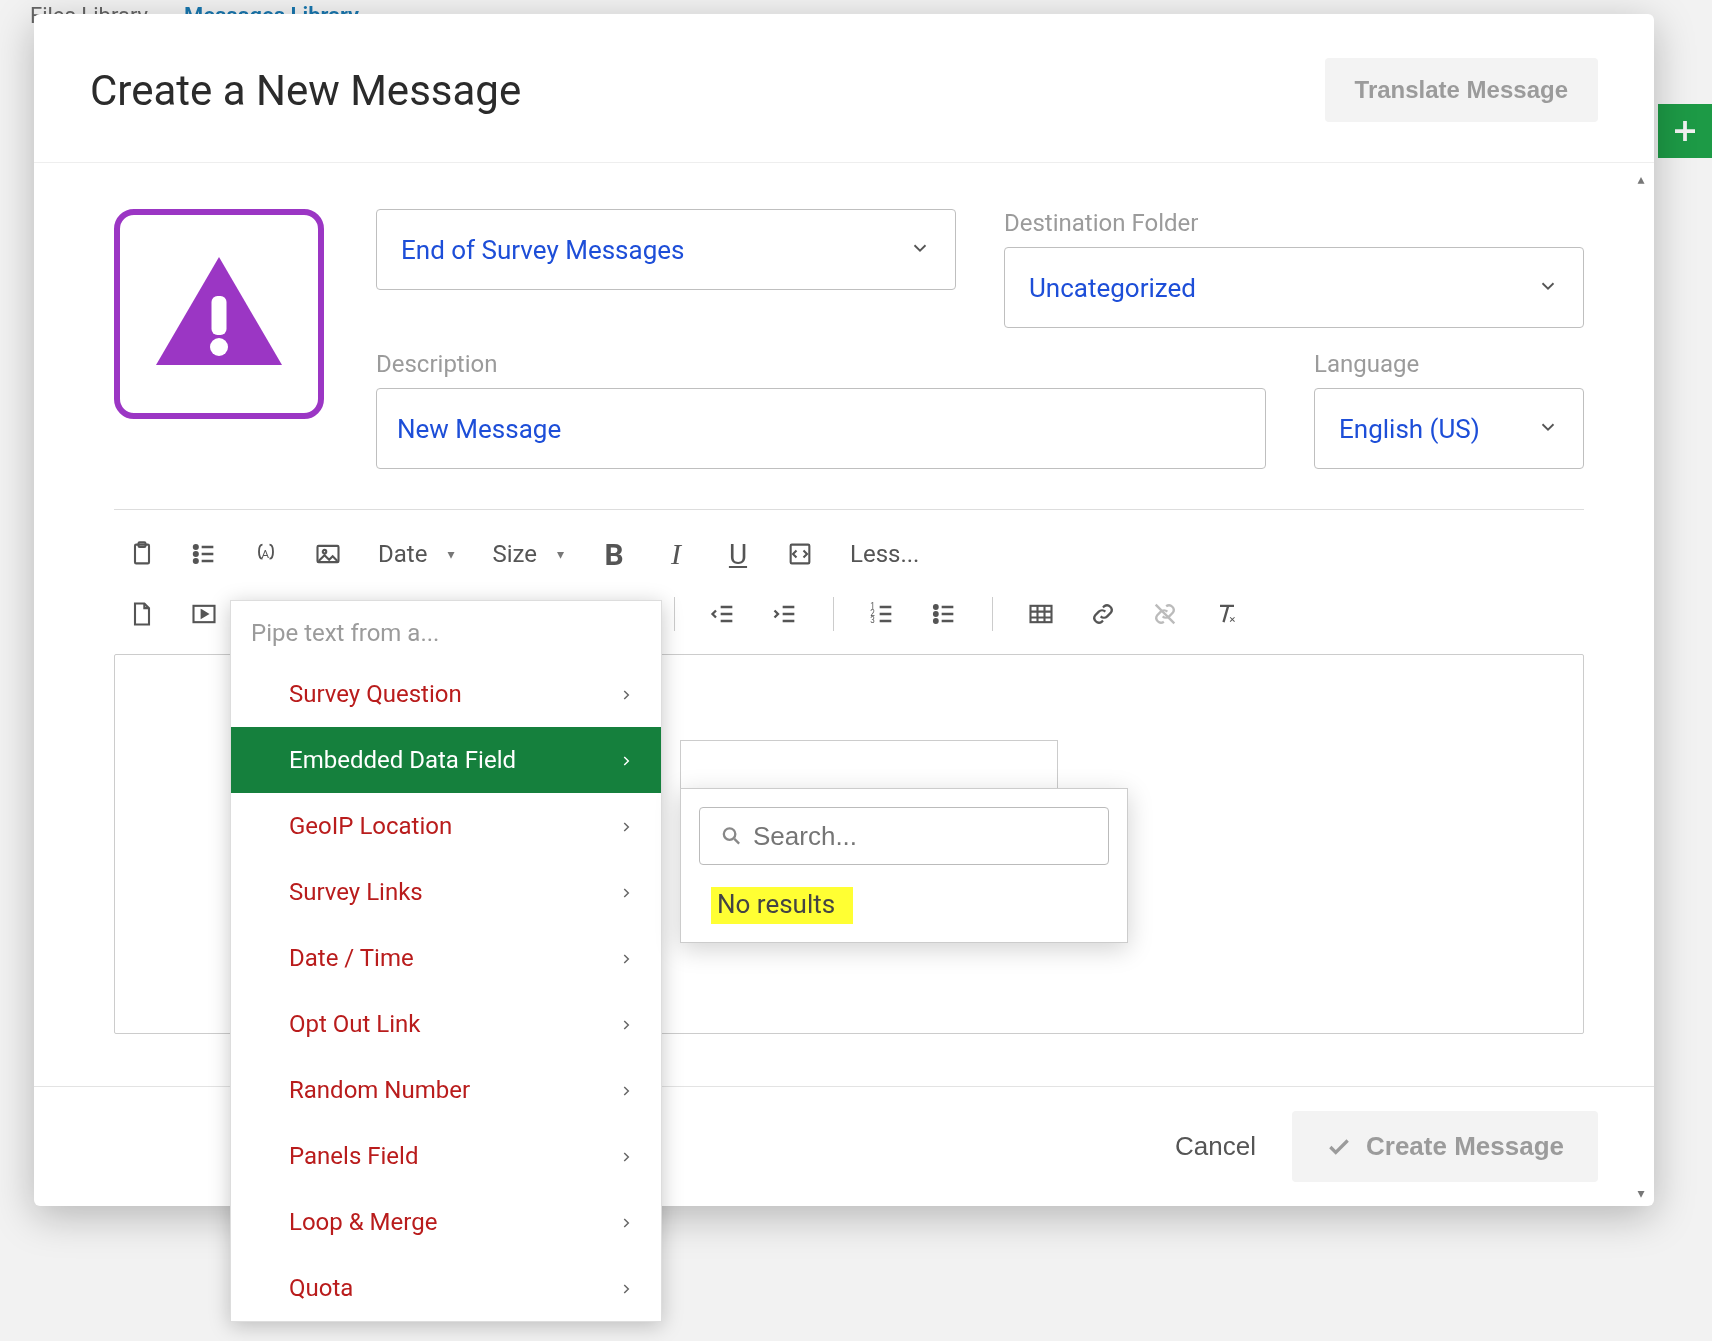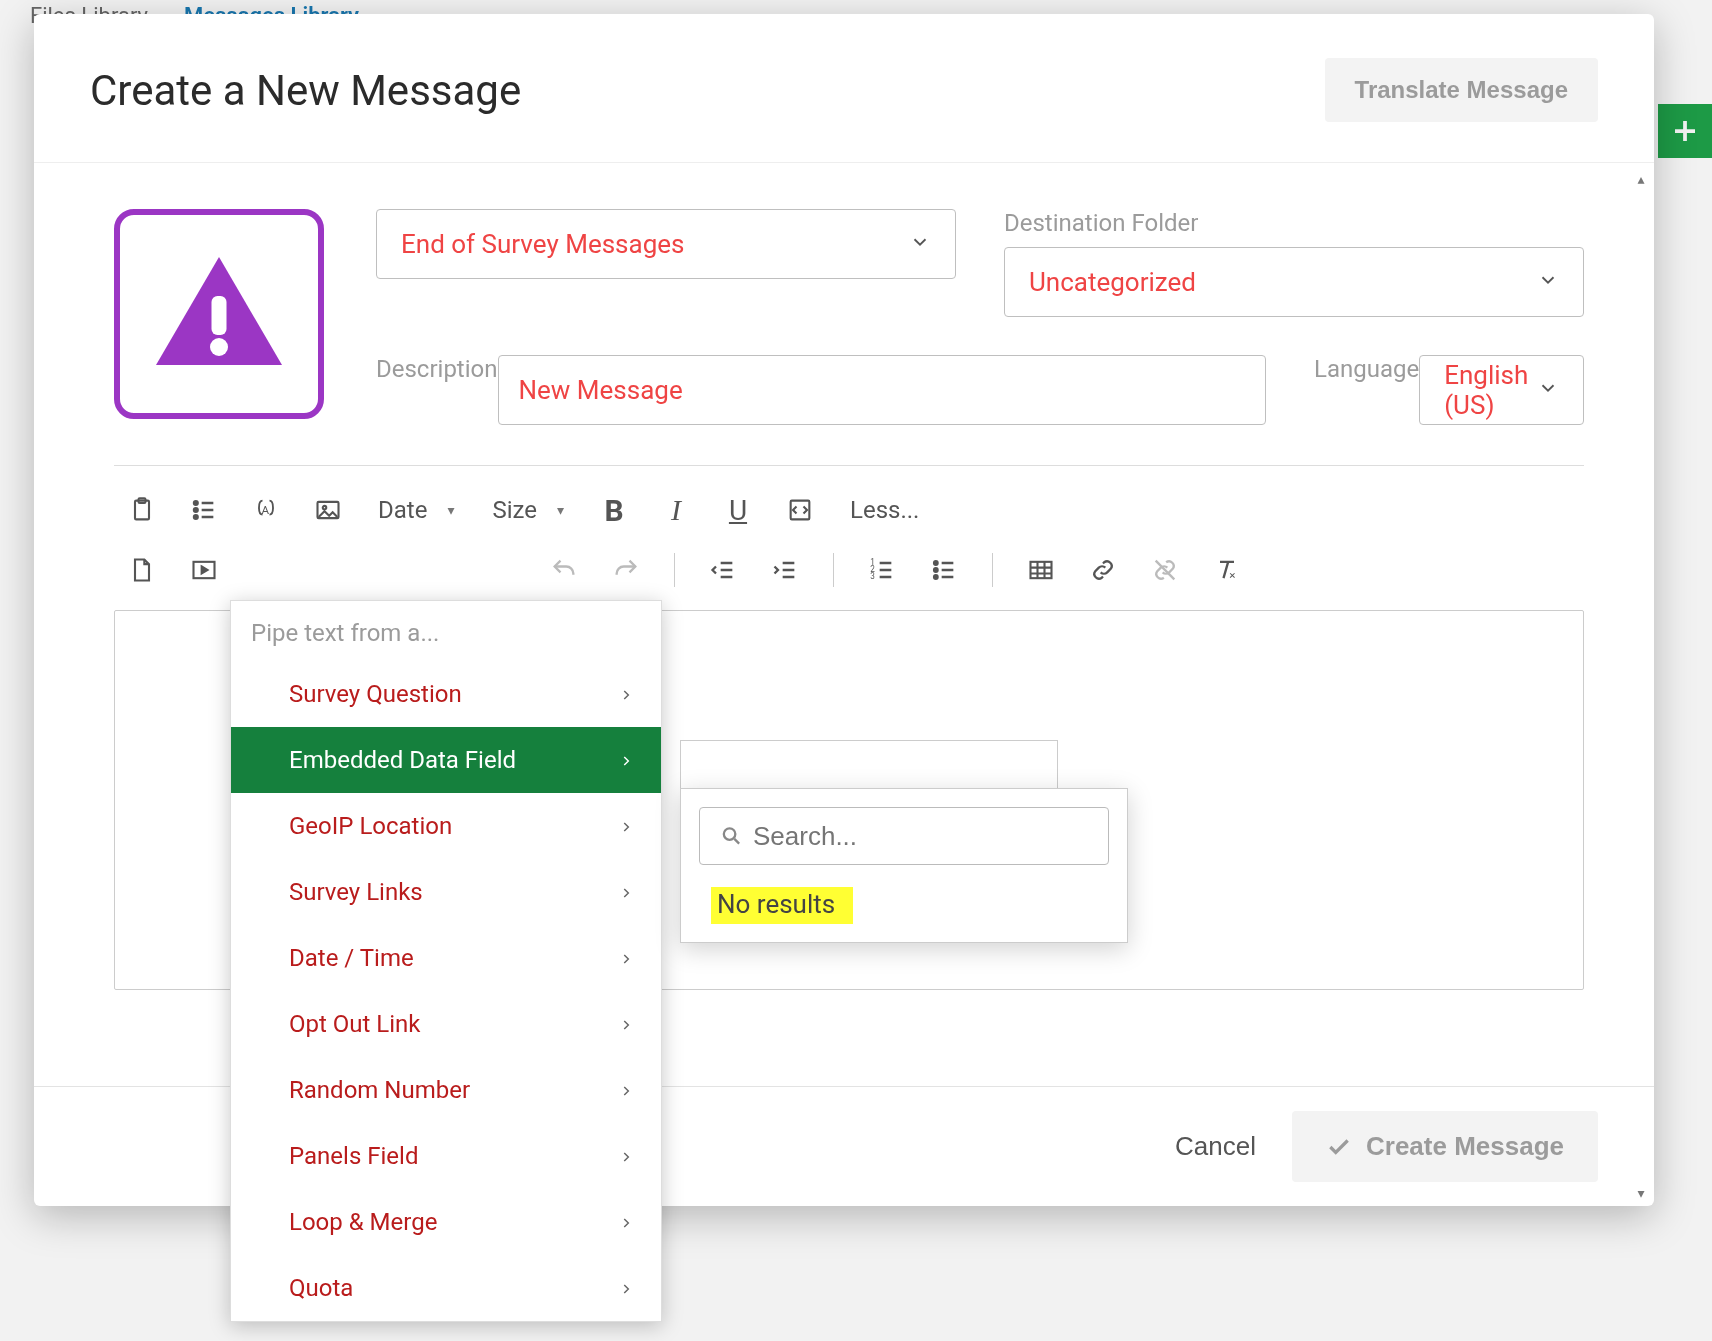--- a/index.html
+++ b/index.html
@@ -61,28 +61,28 @@
 .warn-icon {
   width:210px; height:210px; border:6px solid #9b36c4; border-radius:20px;
   display:flex; align-items:center; justify-content:center;
 }
 .warn-icon svg { width:150px; height:150px; }
 .field-grid {
   display:grid; grid-template-columns: 1fr 1fr; gap: 22px 48px;
 }
 .field-label { color:#9b9b9b; font-size:24px; margin-bottom:10px;}
 .select, .input {
-  border:1px solid #bfbfbf; border-radius:4px; height:70px;
-  font-size:26px; color:#ef4444; padding:0 24px; background:#fff;
+  border:1px solid #bfbfbf; border-radius:4px; height:81px;
+  font-size:26px; color:#1d4ed8; padding:0 24px; background:#fff;
   display:flex; align-items:center; justify-content:space-between; width:100%;
 }
 .input { justify-content:flex-start;padding-left:20px; }
 .chev svg { width:22px; height:22px; }
 .desc-lang-row { display:grid; grid-template-columns: 1fr 270px; gap:48px; }
-.desc-lang-row .cell {display:flex;margin-top:16px;}
+.desc-lang-row .cell {display:flex;flex-direction:column;}
 .editor-wrap {
   margin: 40px 70px 0 80px; border-top:1px solid #ddd;
 }
 .toolbar { padding-top:14px; }
 .tool-row { display:flex; align-items:center; gap:18px; padding:8px 6px; flex-wrap:wrap;}
 .tool-btn {
   width:44px; height:44px; display:flex; align-items:center; justify-content:center;
   color:#555;
 }
 .tool-btn svg { width:28px; height:28px; stroke:currentColor;}

